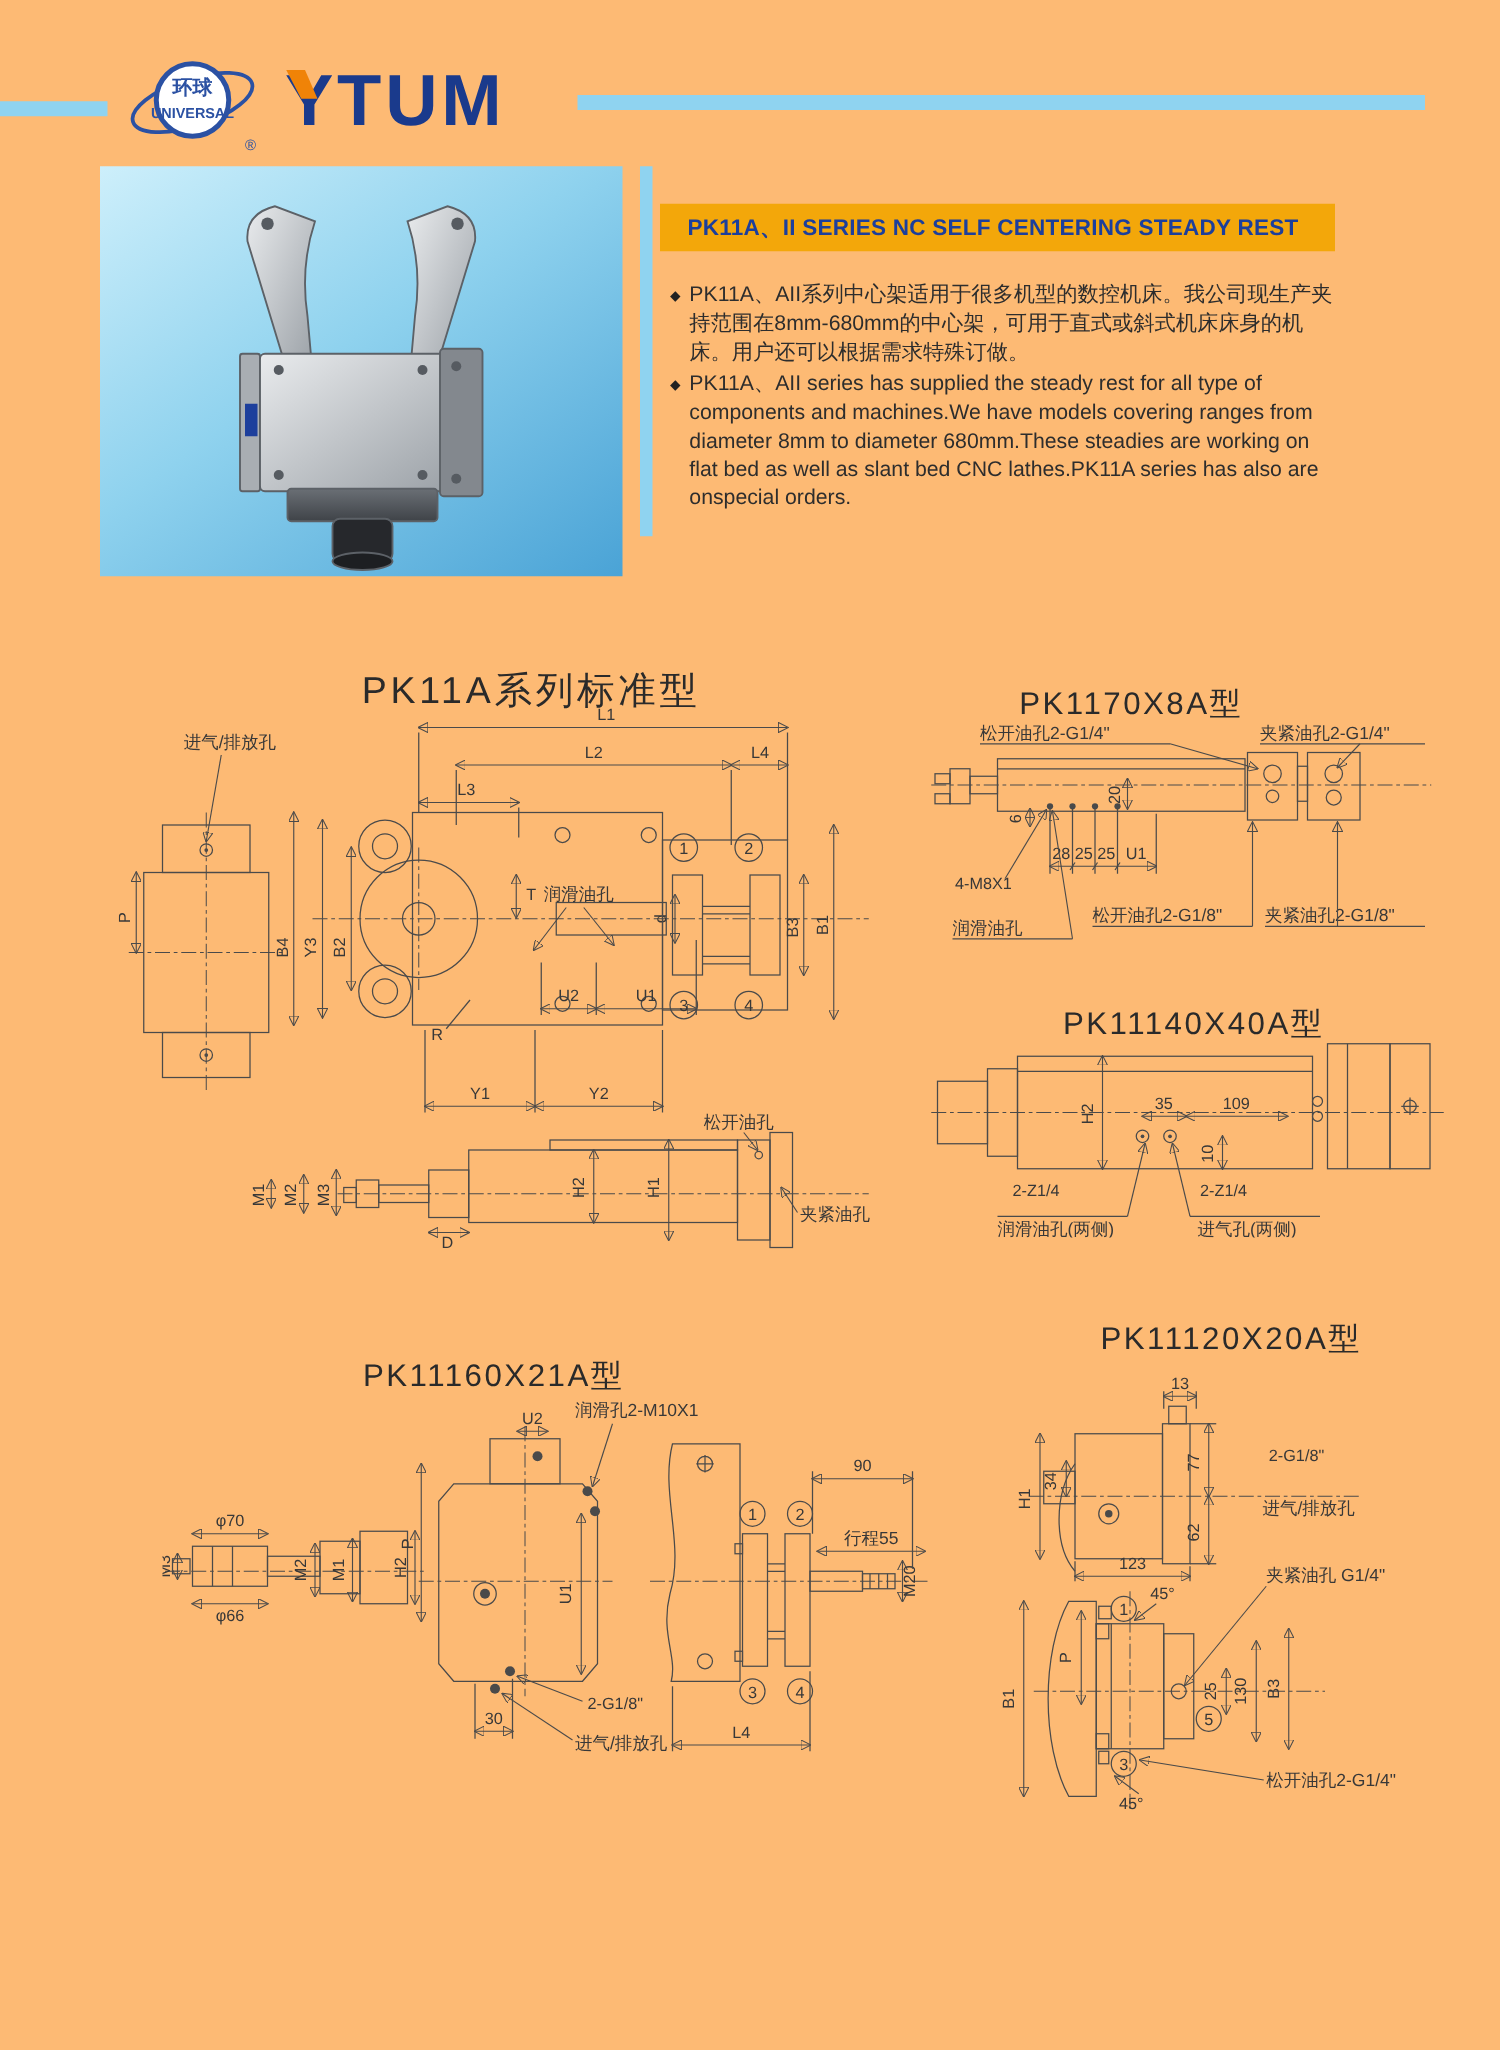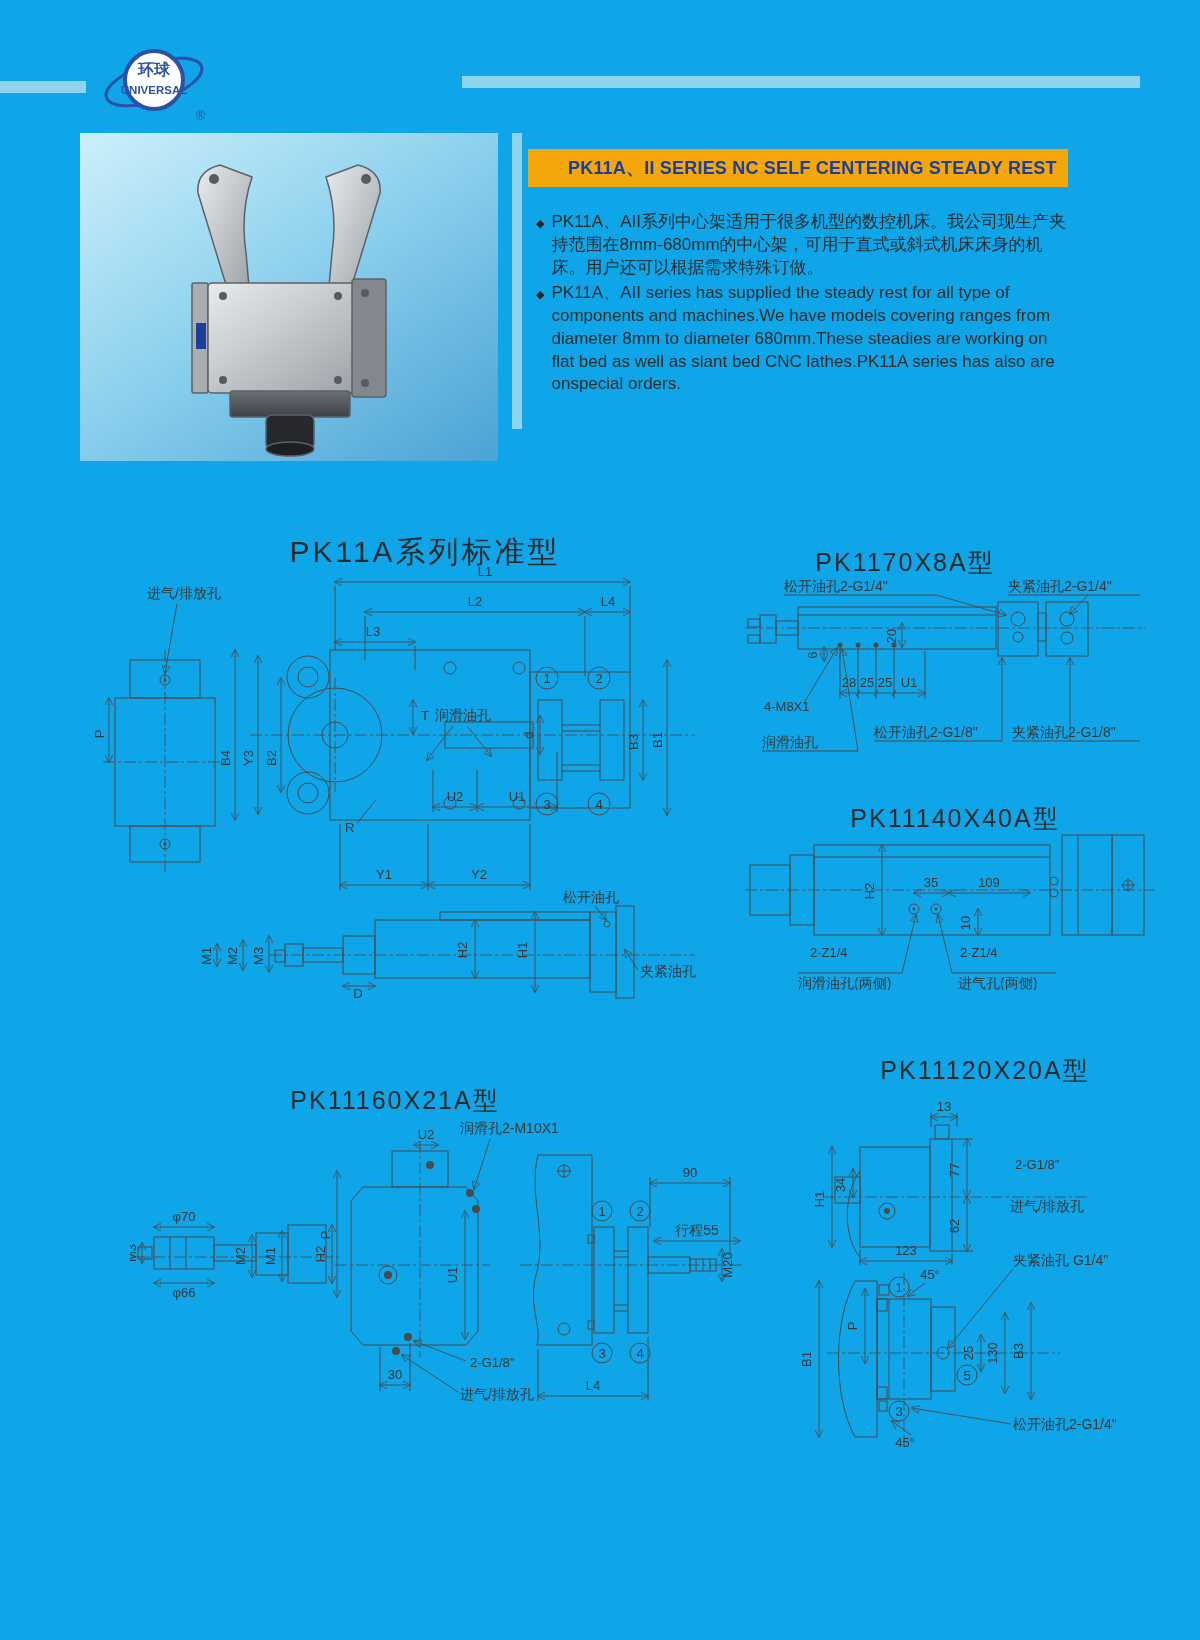--- a/index.html
+++ b/index.html
@@ -1,31 +1,31 @@
 <!DOCTYPE html>
 <html><head>
 <meta charset="utf-8">
 <style>
   * { margin:0; padding:0; box-sizing:border-box; }
   html,body { background:#ffffff; }
   body { width:1200px; height:1640px; font-family:"Liberation Sans","DejaVu Sans",sans-serif; }
-  .page { position:relative; width:1200px; height:1640px; background:#0ea5e9; overflow:hidden; }
+  .page { position:relative; width:1200px; height:1640px; background:#fdba74; overflow:hidden; }
 
   .accent-left  { position:absolute; left:0;   top:81px; width:86px;  height:12px; background:#8fd3f0; }
   .accent-right { position:absolute; left:462px; top:76px; width:678px; height:12px; background:#8fd3f0; }
   .logo     { position:absolute; left:100px; top:40px; }
   .wordmark { position:absolute; left:226px; top:42px; }
 
   .photo { position:absolute; left:80px; top:133px; width:418px; height:328px;
            background:linear-gradient(145deg,#cdeffb 0%,#8fd2ee 45%,#4aa3d6 100%); }
   .vbar  { position:absolute; left:512px; top:133px; width:10px; height:296px; background:#8fd3f0; }
 
   .info { position:absolute; left:528px; top:136px; width:540px; }
   .title { font-size:34px; font-weight:bold; color:#1c3f9c; letter-spacing:1px; padding-left:12px; }
-  .subtitle { margin-top:13px; height:38px; background:#f3a70a; display:flex; align-items:center; padding-left:40px; }
+  .subtitle { margin-top:27px; height:38px; background:#f3a70a; display:flex; align-items:center; padding-left:22px; }
   .subtitle span { color:#1c3f9c; font-size:18px; font-weight:bold; letter-spacing:0.2px; }
   .bullets { list-style:none; margin-top:24px; padding-left:8px; }
   .bullets li { display:flex; gap:7px; font-size:17px; color:#2d2d2d; line-height:1.34; margin-bottom:3px; }
   .bullets .mark { font-size:11px; padding-top:5px; color:#222; flex:0 0 auto; }
 
   .drw { position:absolute; }
   #d1 { left:95px;  top:520px;  }
   #d2 { left:740px; top:535px;  }
   #d3 { left:740px; top:775px;  }
   #d4 { left:130px; top:1035px; }
@@ -55,20 +55,26 @@
   <div class="logo">
     <svg width="130" height="88" viewBox="0 0 130 88">
       <ellipse cx="54" cy="42" rx="50" ry="19" transform="rotate(-18 54 42)" stroke="#2b51a3" stroke-width="3" fill="none"></ellipse>
       <circle cx="54" cy="40" r="29" fill="#ffffff" stroke="#2b51a3" stroke-width="4"></circle>
       <text x="54" y="35" text-anchor="middle" font-size="16" font-weight="bold" fill="#2b51a3">环球</text>
       <text x="54" y="54" text-anchor="middle" font-size="11.5" font-weight="bold" fill="#2b51a3">UNIVERSAL</text>
       <text x="96" y="80" font-size="12" fill="#2b51a3">®</text>
     </svg>
   </div>
 
+  <div class="wordmark">
+    <svg width="250" height="74" viewBox="0 0 250 74">
+      <text x="2" y="58" font-size="58" font-weight="bold" fill="#1a3a8c" letter-spacing="3">YTUM</text>
+      <polygon points="3,14 18,14 28,37 15,37" fill="#f08307"></polygon>
+    </svg>
+  </div>
 
   <div class="photo">
     <svg width="418" height="328" viewBox="0 0 418 328">
       <defs>
         <linearGradient id="met" x1="0" y1="0" x2="1" y2="1">
           <stop offset="0" stop-color="#e9ebed"></stop>
             <stop offset="1" stop-color="#999fa5"></stop>
         </linearGradient>
         <linearGradient id="met2" x1="0" y1="0" x2="0" y2="1">
           <stop offset="0" stop-color="#6a6f75"></stop>

